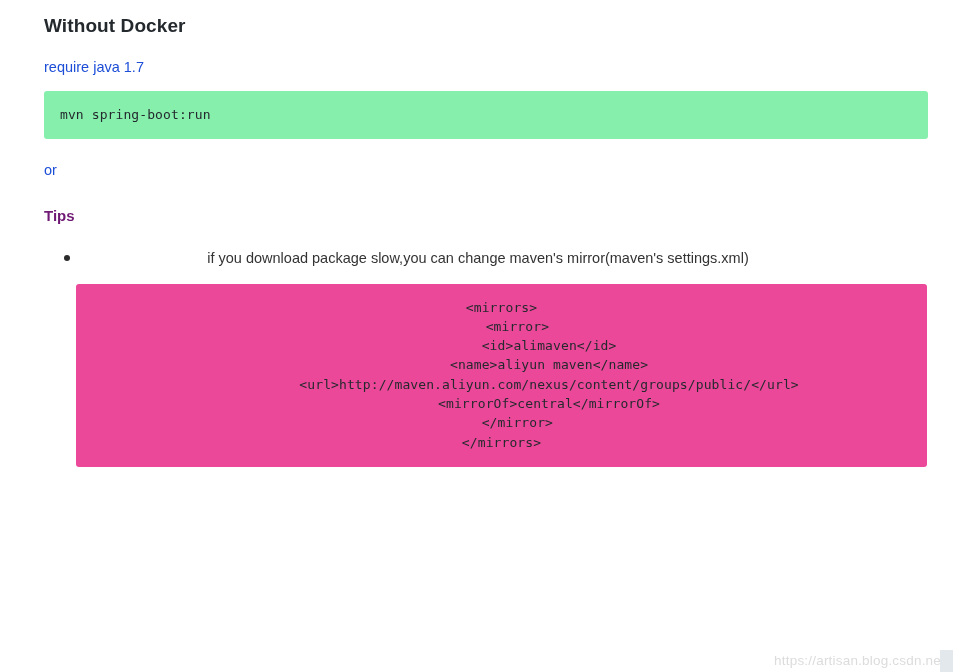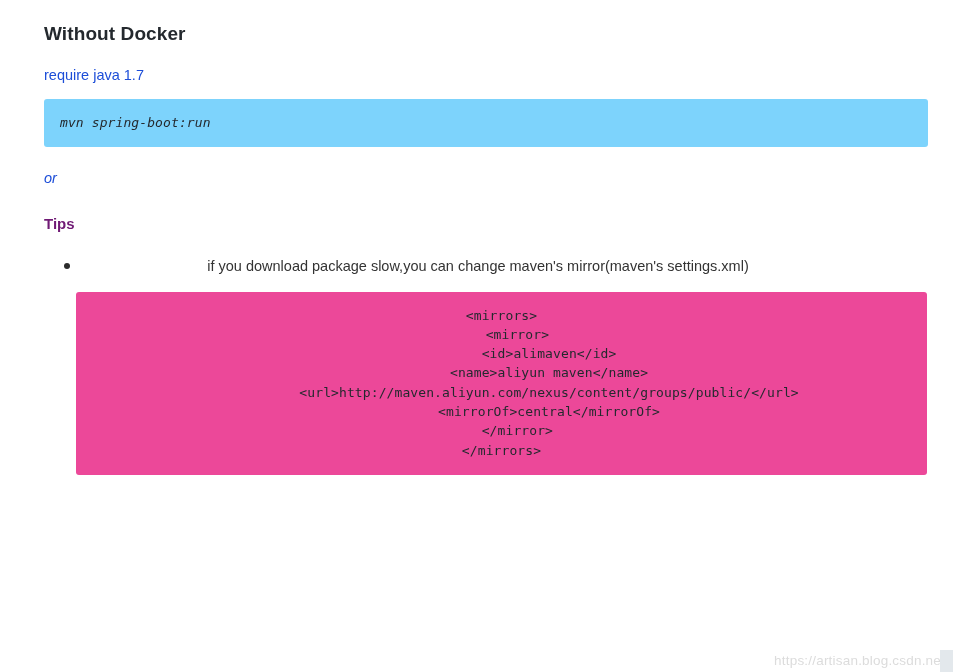--- a/index.html
+++ b/index.html
@@ -22,42 +22,40 @@
     height: 672px;
     box-sizing: border-box;
     padding: 0 26px 0 44px;
   }
   .h2-title {
     font-size: 19px;
     font-weight: 600;
     color: #24292e;
     letter-spacing: 0.1px;
     margin: 0;
-    padding-top: 22px;
+    padding-top: 14px;
     line-height: 24px;
   }
   .para {
     font-size: 14.5px;
     line-height: 22px;
     color: #1d4ed8;
     margin: 0;
     padding-top: 18px;
   }
   .para.tight {
     padding-top: 20px;
-    font-style: italic;
   }
   .code-block {
-    background: #7dd3fc;
+    background: #86efac;
     border-radius: 3px;
     margin-top: 13px;
     padding: 14px 16px;
     box-sizing: border-box;
     width: 884px;
-    font-style: italic;
   }
   .code-block pre {
     margin: 0;
     font-family: "DejaVu Sans Mono", "Liberation Mono", monospace;
     font-size: 13px;
     line-height: 19.5px;
     color: #24292e;
     white-space: pre;
     letter-spacing: 0.1px;
   }

